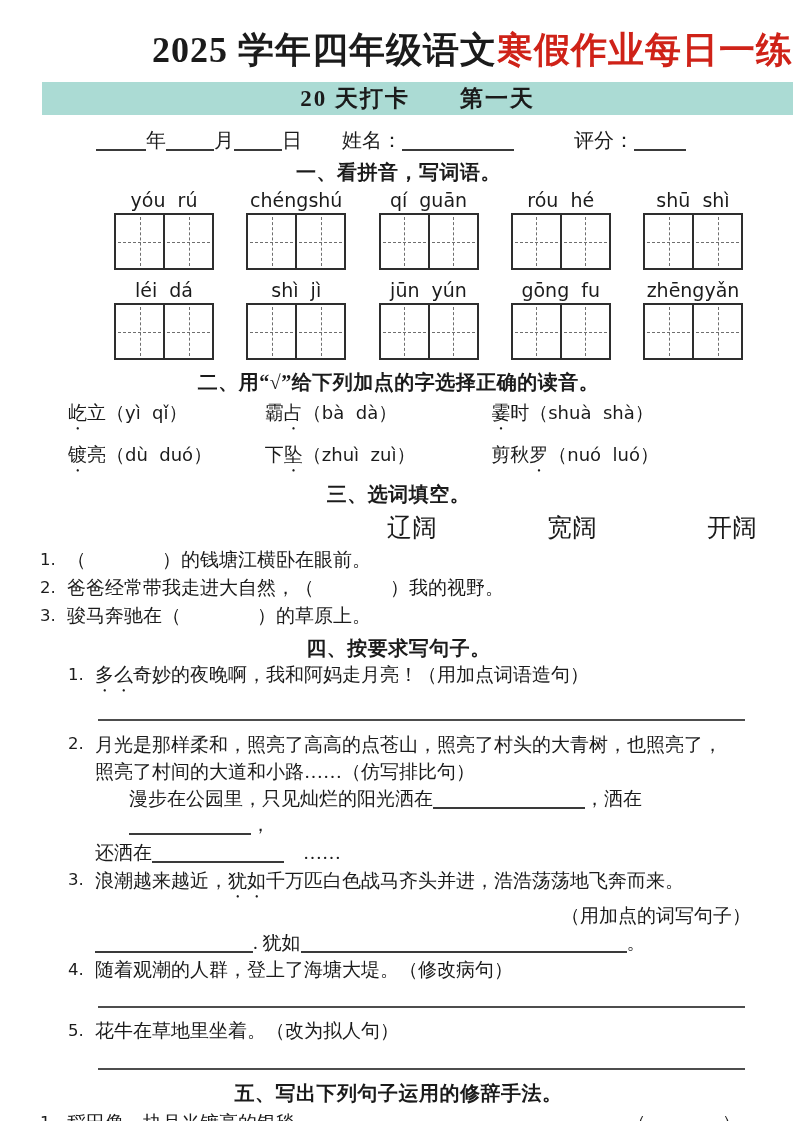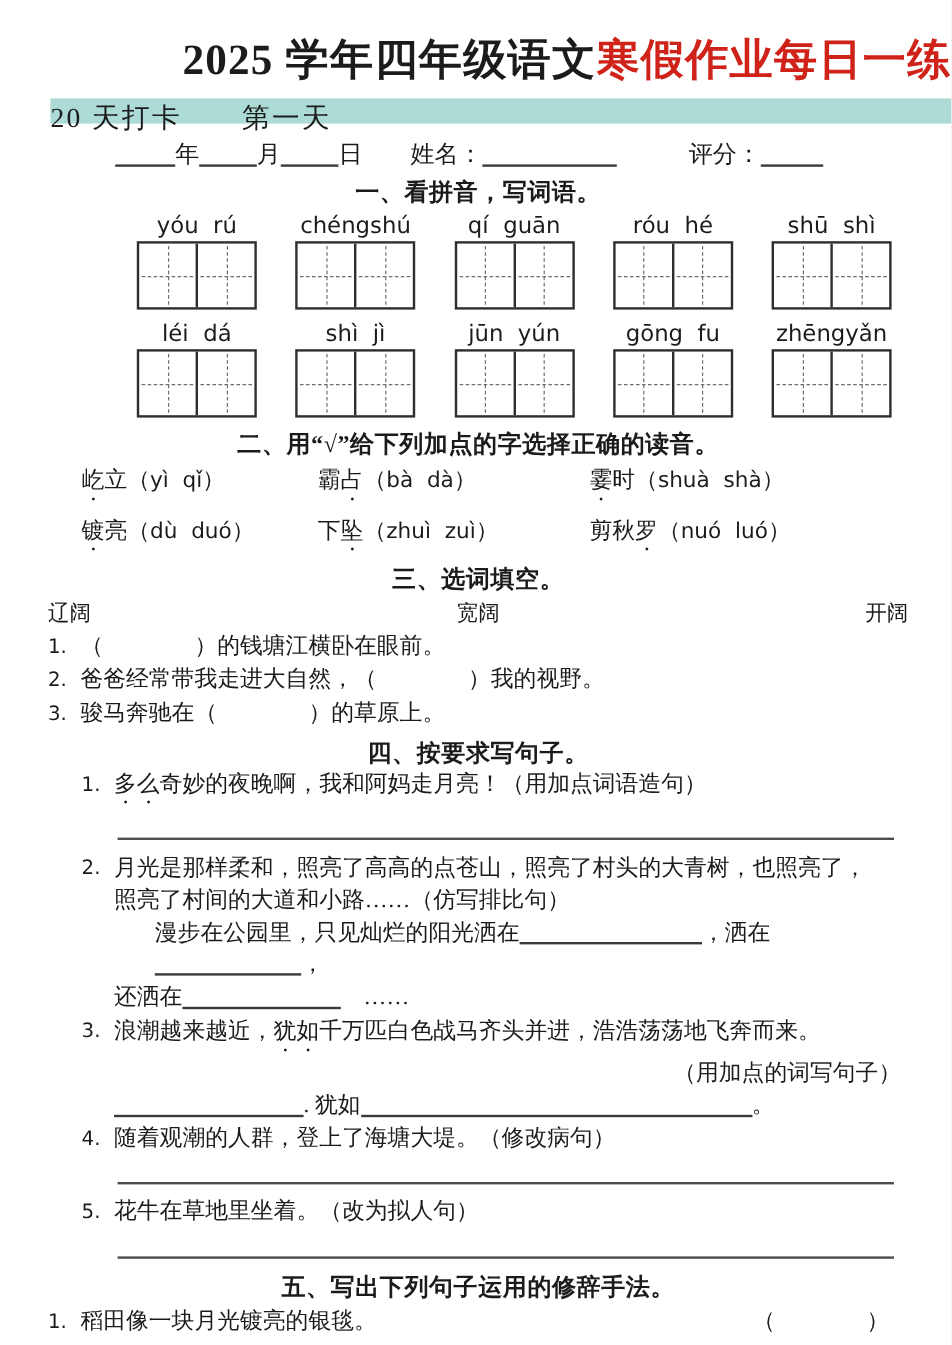--- a/index.html
+++ b/index.html
@@ -19,24 +19,25 @@
     text-align:right;
     font-size:36px;
     font-weight:900;
     letter-spacing:1px;
     white-space:nowrap;
   }
   .title .red{color:#cf2218;}
   .banner{
     margin:7px 0 0 42px;
     background:#abdbd4;
-    height:21px;
+    height:33px;
     line-height:33px;
+    text-align:center;
     font-size:23px;
-    font-weight:normal;
+    font-weight:bold;
     letter-spacing:2px;
   }
   .header-line{
     margin:12px 0 0 96px;
     font-size:20px;
     white-space:pre;
   }
   
   .content{margin:0 36px 0 40px;}
   .sec-head{
@@ -113,23 +114,23 @@
   .s2grid{
     display:grid;
     grid-template-columns:1fr 1.15fr 1.35fr;
     row-gap:8px;
     margin:4px 0 2px 28px;
     font-size:20px;
   }
   
   .bank{
     display:flex;
-    justify-content:space-between;
+    justify-content:flex-end;
     gap:110px;
-    font-size:18px;
+    font-size:25px;
     margin:3px 0 3px 0;
   }
   .s3item{margin:2px 0;}
   
   .contline{margin:1px 0;}
   .indent1{margin-left:34px;}
   .hint-right{text-align:right;margin-right:6px;}
   
   .s5item{display:flex;margin:3px 0;}
   .s5text{flex:1;}

